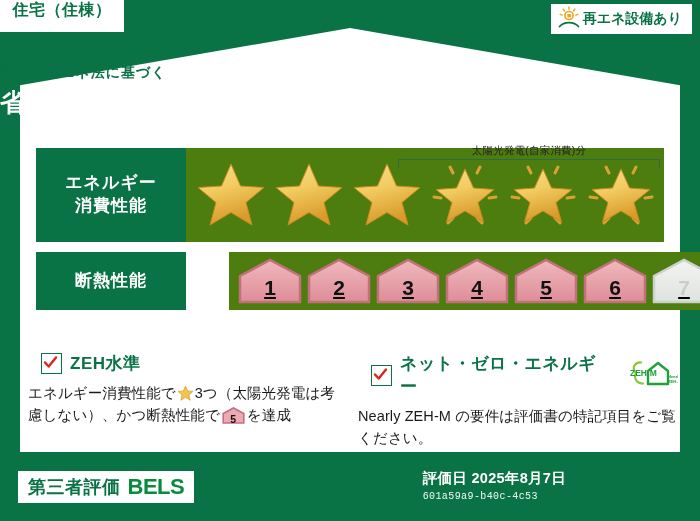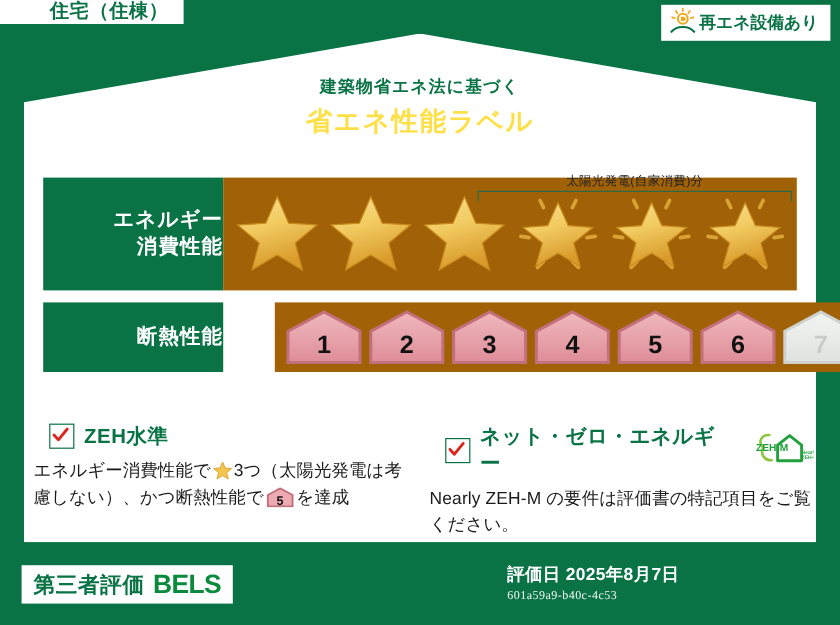--- a/index.html
+++ b/index.html
@@ -8,25 +8,24 @@
     background:#0a7346;
     font-family:"Liberation Sans","DejaVu Sans",sans-serif;
     overflow:hidden;
     position:relative;
   }
   .label-root{position:absolute;inset:0;width:700px;height:521px;}
 
   
   .cat-badge{
     position:absolute;left:0;top:0;
-    width:124px;height:20px;
+    width:124px;height:32px;
     background:#ffffff;
-    display:flex;align-items:flex-end;justify-content:center;
+    display:flex;align-items:flex-start;justify-content:center;
     z-index:6;
-    padding-left:29px;
   }
   .cat-badge span{
     color:#0a7346;font-size:16px;font-weight:bold;letter-spacing:.5px;
   }
 
   
   .renew-badge{
     position:absolute;right:8px;top:4px;
     height:30px;
     background:#ffffff;
@@ -41,38 +40,39 @@
   .panel{
     position:absolute;left:20px;top:28px;
     width:660px;height:424px;
     background:#ffffff;
     clip-path:polygon(0% 13.5%, 50% 0%, 100% 13.5%, 100% 100%, 0% 100%);
     z-index:2;
   }
 
   
   .title-wrap{
-    position:absolute;left:0;right:0;top:64px;text-align:center;z-index:4;
+    position:absolute;left:0;right:0;top:64px;text-align:left;z-index:4;
   }
   .title-sub{color:#0a7346;font-size:14px;font-weight:bold;letter-spacing:1px;}
-  .title-main{color:#fde047;font-size:22px;font-weight:bold;letter-spacing:1.5px;margin-top:4px;}
+  .title-main{color:#ffffff;font-size:25px;font-weight:bold;letter-spacing:1.5px;margin-top:4px;}
 
   
   .rows{position:absolute;left:36px;top:148px;width:628px;z-index:4;}
   .row{display:flex;align-items:stretch;margin-bottom:10px;position:relative;}
   .row-label{
     width:150px;flex:0 0 150px;
     background:#0a7346;color:#fff;
-    display:flex;flex-direction:column;align-items:flex-end;justify-content:center;
+    display:flex;flex-direction:column;align-items:center;justify-content:center;
     font-size:17px;font-weight:bold;line-height:1.35;letter-spacing:1px;
   }
   .row-body{
-    flex:1;background:#a16207;
+    flex:1;background:#4d7c0f;
     display:flex;
     position:relative;
+    text-decoration:underline;
   }
   .row-energy{height:94px;}
   .row-insul{height:58px;gap:43px;}
 
   
   .stars{display:flex;align-items:center;gap:0px;padding-left:6px;}
   .star-cell{width:78px;height:86px;position:relative;display:flex;align-items:center;justify-content:center;}
   .star-svg{width:74px;height:72px;display:block;}
 
   
@@ -141,21 +141,21 @@
   .bels-en{color:#0a8a3c;font-size:22px;font-weight:bold;letter-spacing:-.5px;}
   .bldg-name{
     position:absolute;left:238px;top:19px;
     color:#ffffff;font-size:15px;letter-spacing:.5px;
   }
   .foot-right{
     position:absolute;right:14px;top:10px;text-align:left;color:#ffffff;
   }
   .eval-date{font-size:14.5px;font-weight:bold;letter-spacing:.3px;}
   .eval-id{font-size:10px;letter-spacing:.4px;margin-top:3px;opacity:.95;
-    font-family:Liberation Serif, serif;}
+    font-family:Liberation Mono, monospace;}
 </style>
 </head>
 <body>
 
 <div class="label-root">
 
   <div class="cat-badge">
     <span>住宅（住棟）</span>
   </div>
 

